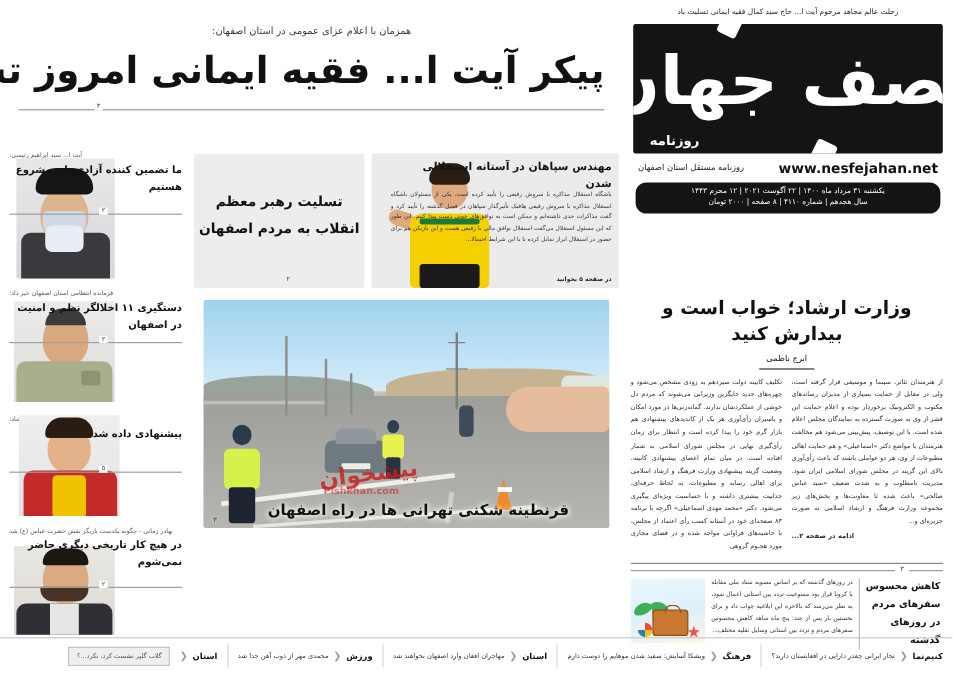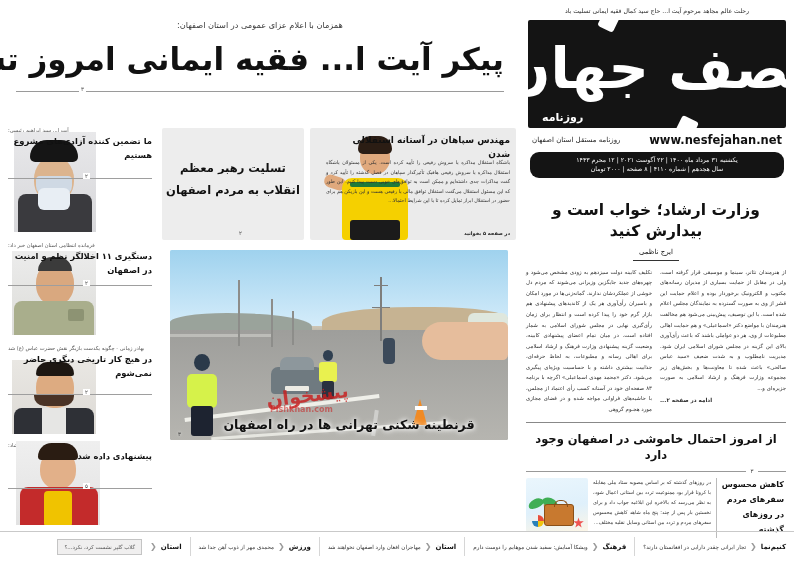--- a/index.html
+++ b/index.html
@@ -53,21 +53,21 @@
   }
   .date-bar div { font-size:6.2px; }
 
   
   .right-col {
     position:absolute; top: 196px; right: 0; width: 274px; height: 365px;
     padding: 2px 8px 0 6px;
   }
   .rc-headline {
     font-size: 15.5px; font-weight:700; color:#111; text-align:center;
-    line-height:1.35; padding: 2px 0 6px 0; letter-spacing:-0.2px;
+    line-height:1.35; padding: 2px 0 6px 0; letter-spacing:-0.2px;margin-top:47px;
   }
   .rc-byline {
     font-size:7px; color:#111; text-align:center; padding-bottom:4px;
     border-bottom:1px solid #333; width:46px; margin: 0 auto 6px auto;
   }
   .rc-body { display:flex; gap:8px; }
   .rc-body .col {
     flex:1; font-size:5.4px; line-height:1.95; color:#2e2e2e; text-align:justify;
   }
   .rc-body .col p { margin-bottom:2px; }
@@ -260,21 +260,20 @@
       <div class="col">
         <p>از هنرمندان تئاتر، سینما و موسیقی قرار گرفته است، ولی در مقابل از حمایت بسیاری از مدیران رسانه‌های مکتوب و الکترونیک برخوردار بوده و اعلام حمایت این قشر از وی به صورت گسترده به نمایندگان مجلس اعلام شده است. با این توصیف، پیش‌بینی می‌شود هم مخالفت هنرمندان با مواضع دکتر «اسماعیلی» و هم حمایت اهالی مطبوعات از وی، هر دو عواملی باشند که باعث رأی‌آوری بالای این گزینه در مجلس شورای اسلامی ایران شود. مدیریت نامطلوب و به شدت ضعیف «سید عباس صالحی» باعث شده تا معاونت‌ها و بخش‌های زیر مجموعه وزارت فرهنگ و ارشاد اسلامی به صورت جزیره‌ای و...</p>
         <div class="cont-note">ادامه در صفحه ۲...</div>
       </div>
       <div class="col">
         <p>تکلیف کابینه دولت سیزدهم به زودی مشخص می‌شود و چهره‌های جدید جایگزین وزیرانی می‌شوند که مردم دل خوشی از عملکردشان ندارند. گمانه‌زنی‌ها در مورد امکان و باسیران رأی‌آوری هر یک از کاندیدهای پیشنهادی هم بازار گرم خود را پیدا کرده است و انتظار برای زمان رأی‌گیری نهایی در مجلس شورای اسلامی به شمار افتاده است. در میان تمام اعضای پیشنهادی کابینه، وضعیت گزینه پیشنهادی وزارت فرهنگ و ارشاد اسلامی برای اهالی رسانه و مطبوعات، به لحاظ حرفه‌ای، جذابیت بیشتری داشته و با حساسیت ویژه‌ای پیگیری می‌شود. دکتر «محمد مهدی اسماعیلی» اگرچه با برنامه ۸۳ صفحه‌ای خود در آستانه کسب رأی اعتماد از مجلس، با حاشیه‌های فراوانی مواجه شده و در فضای مجازی مورد هجـوم گروهی</p>
       </div>
     </div>
 
     <div class="rc-divider"></div>
-    <div class="rc-sub-headline">از امروز احتمال خاموشی در اصفهان وجود دارد</div>
     <div class="rc-thin-rule">
       <span class="page-marker">۳</span>
     </div>
 
     <div class="rc-lower">
       <div class="rc-lower-title">کاهش محسوس سفرهای مردم در روزهای گذشته</div>
       <div class="rc-lower-text">در روزهای گذشته که بر اساس مصوبه ستاد ملی مقابله با کرونا قرار بود ممنوعیت تردد بین استانی اعمال شود، به نظر می‌رسد که بالاخره این ابلاغیه جواب داد و برای نخستین بار پس از چند: پنج ماه شاهد کاهش محسوس سفرهای مردم و تردد بین استانی وسایل نقلیه مختلف...</div>
       <div class="rc-lower-img">
         <div class="palm-trunk"></div>
         <div class="palm-leaf" style="bottom:24px; right:44px; transform:rotate(-25deg);"></div>
@@ -319,45 +318,45 @@
         <div class="p-body" style="left:56px; top:58px; width:16px; height:12px; background:#8d9373; border-radius:2px;"></div>
       </div>
       <div class="sb-kicker">فرمانده انتظامی استان اصفهان خبر داد:</div>
       <div class="sb-title">دستگیری ۱۱ اخلالگر نظم و امنیت در اصفهان</div>
       <div class="sb-rule" style="margin-top:8px;">
         <span class="pm">۲</span>
       </div>
     </div>
 
     <div class="sb-item" style="height:92px;">
+      <div class="sb-photo" style="left:8px; top:4px; width:84px; height:84px; background:linear-gradient(180deg,#efefef,#e2e2e2);">
+        <div class="p-head" style="left:24px; top:8px; width:36px; height:40px; background:#e2b089;"></div>
+        <div class="p-body" style="left:22px; top:2px; width:40px; height:17px; background:#2a1c12; border-radius:16px 16px 4px 4px;"></div>
+        <div class="p-body" style="left:4px; top:46px; width:78px; height:40px; background:#c32b2b; border-radius:8px 8px 0 0;"></div>
+        <div class="p-body" style="left:28px; top:50px; width:28px; height:36px; background:#f0c300; border-radius:4px;"></div>
+      </div>
+      <div class="sb-kicker" style="padding-top:4px;">پرسپولیس-فرشاد:</div>
+      <div class="sb-title">پیشنهادی داده شد</div>
+      <div class="sb-rule" style="margin-top:24px;">
+        <span class="pm">۵</span>
+      </div>
+    </div>
+
+    <div class="sb-item" style="height:92px;">
       <div class="sb-photo" style="left:4px; top:18px; width:84px; height:74px; background:linear-gradient(180deg,#e9e7e3,#dcd9d4);">
         <div class="p-head" style="left:24px; top:6px; width:38px; height:42px; background:#ddab81;"></div>
         <div class="p-body" style="left:24px; top:2px; width:38px; height:14px; background:#1d1712; border-radius:16px 16px 3px 3px;"></div>
         <div class="p-body" style="left:22px; top:34px; width:40px; height:12px; background:#4a3326; border-radius:0 0 10px 10px;"></div>
         <div class="p-body" style="left:2px; top:48px; width:80px; height:28px; background:#2e3036; border-radius:8px 8px 0 0;"></div>
         <div class="p-body" style="left:30px; top:48px; width:24px; height:28px; background:#e6e6e4;"></div>
       </div>
       <div class="sb-kicker">بهادر زمانی - چگونه یکدست بازیگر نقش حضرت عباس (ع) شد</div>
       <div class="sb-title">در هیچ کار تاریخی دیگری حاضر نمی‌شوم</div>
       <div class="sb-rule" style="margin-top:14px;">
         <span class="pm">۲</span>
-      </div>
-    </div>
-
-    <div class="sb-item" style="height:92px;">
-      <div class="sb-photo" style="left:8px; top:4px; width:84px; height:84px; background:linear-gradient(180deg,#efefef,#e2e2e2);">
-        <div class="p-head" style="left:24px; top:8px; width:36px; height:40px; background:#e2b089;"></div>
-        <div class="p-body" style="left:22px; top:2px; width:40px; height:17px; background:#2a1c12; border-radius:16px 16px 4px 4px;"></div>
-        <div class="p-body" style="left:4px; top:46px; width:78px; height:40px; background:#c32b2b; border-radius:8px 8px 0 0;"></div>
-        <div class="p-body" style="left:28px; top:50px; width:28px; height:36px; background:#f0c300; border-radius:4px;"></div>
-      </div>
-      <div class="sb-kicker" style="padding-top:4px;">پرسپولیس-فرشاد:</div>
-      <div class="sb-title">پیشنهادی داده شد</div>
-      <div class="sb-rule" style="margin-top:24px;">
-        <span class="pm">۵</span>
       </div>
     </div>
 
   </div>
 
   <div class="mid-boxes">
     <div class="box-sport">
       <div class="box-sport-title">مهندس سپاهان در آستانه استقلالی شدن</div>
       <div class="box-sport-body">باشگاه استقلال مذاکره با سروش رفیعی را تأیید کرده است. یکی از مسئولان باشگاه استقلال مذاکره با سروش رفیعی هافبک تأثیرگذار سپاهان در فصل گذشته را تأیید کرد و گفت مذاکرات جدی داشته‌ایم و ممکن است به توافق‌های خوبی دست پیدا کنیم. این طور که این مسئول استقلال می‌گفت استقلال توافق مالی با رفیعی هست و این بازیکن هم برای حضور در استقلال ابراز تمایل کرده تا با این شرایط احتمالا...</div>
       <div class="box-sport-more">در صفحه ۵ بخوانید</div>

